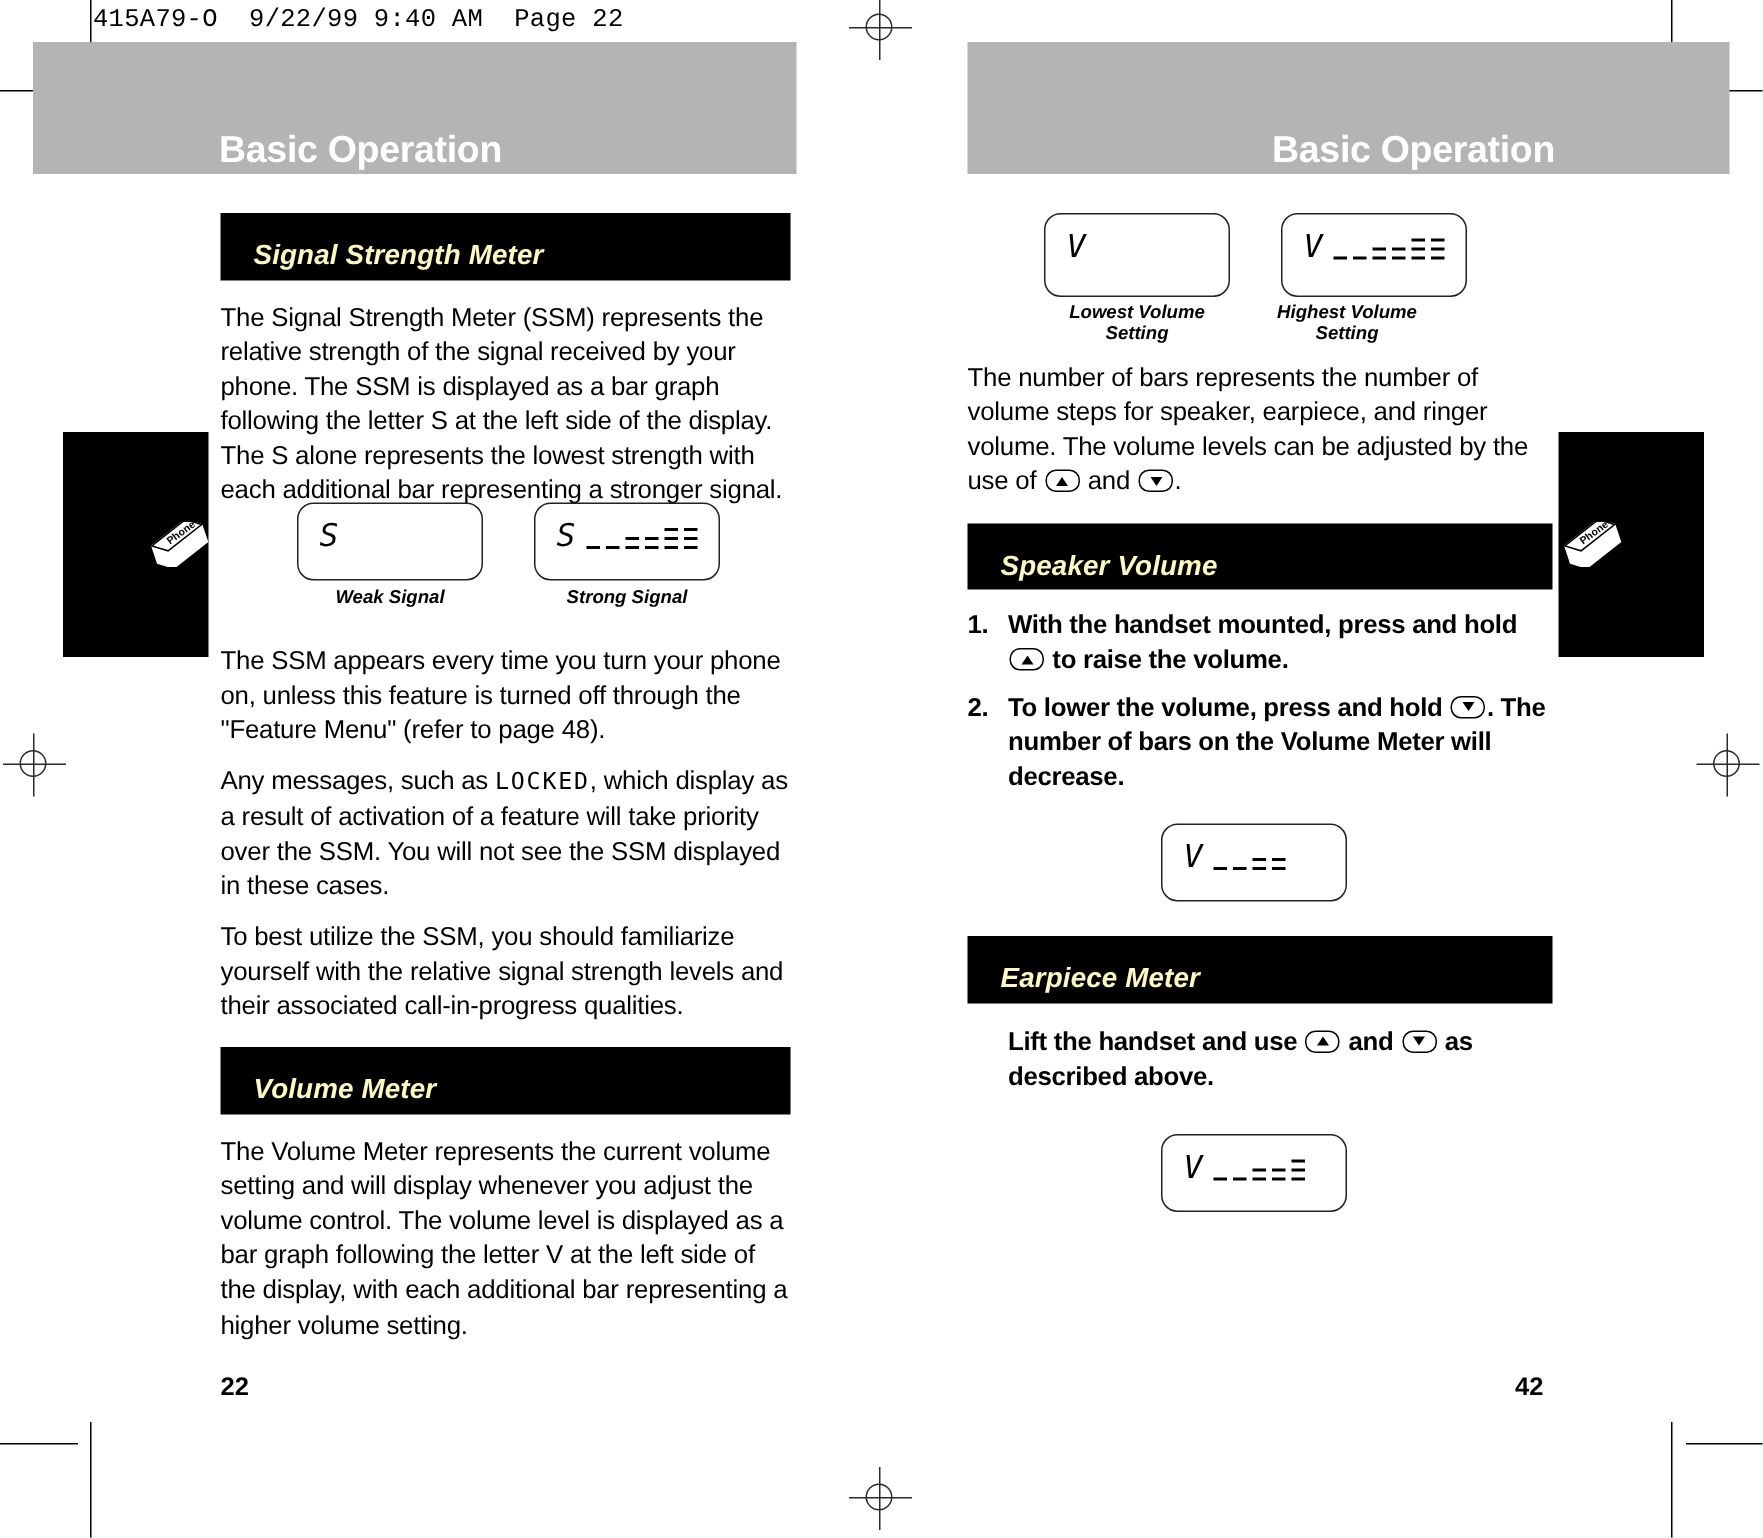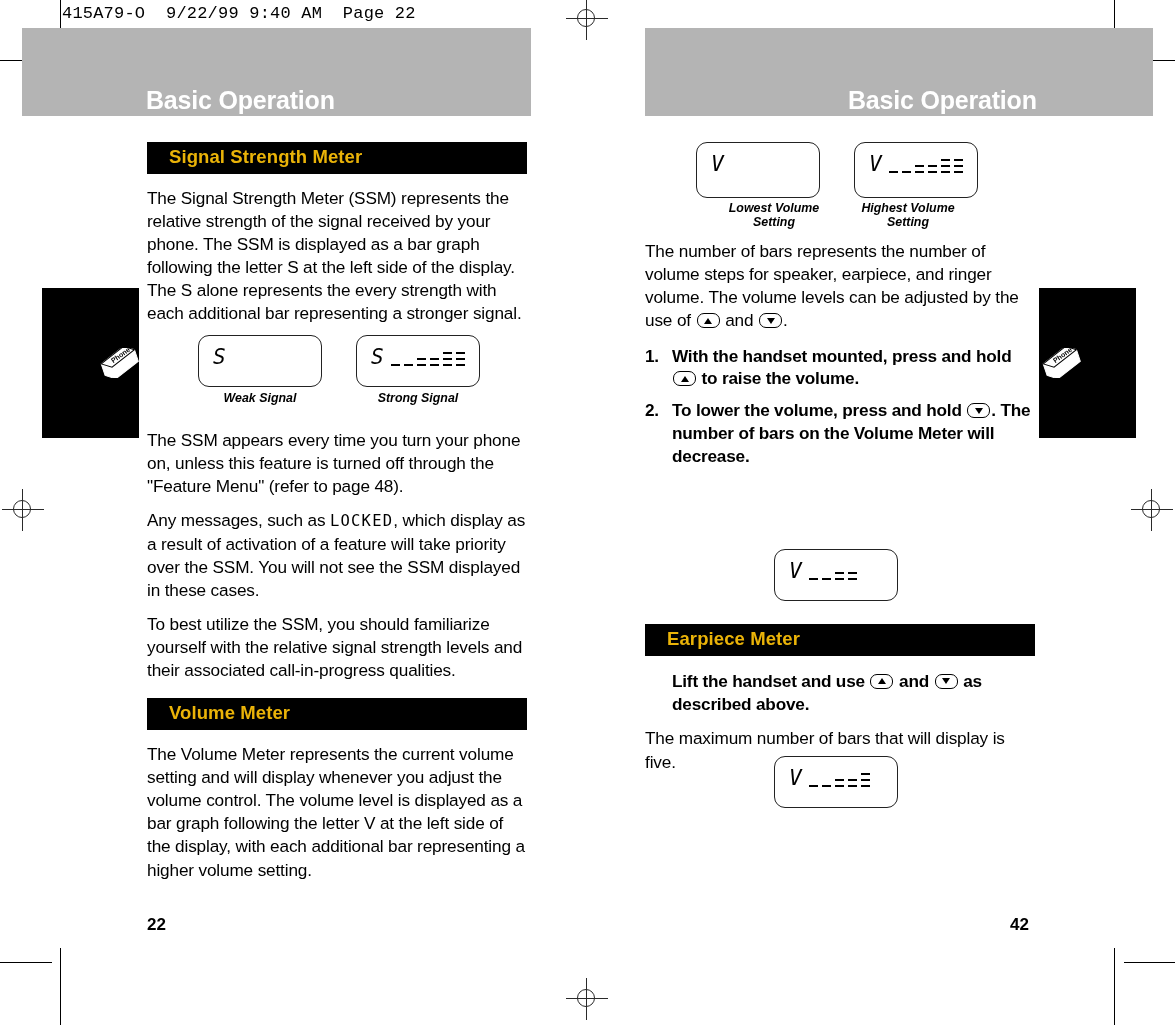--- a/index.html
+++ b/index.html
@@ -97,24 +97,25 @@
 
   
   .col {
     position: absolute;
     width: 380px;
   }
   .col-left  { left: 147px; top: 142px; }
 
   .sechead {
     background: #000000;
-    color: #eab308;
+    color: #fef9c3;
     font-size: 18.5px;
     font-weight: bold;
-    padding: 5px 0 6px 22px;
+    font-style: italic;
+    padding: 18px 0 6px 22px;
     letter-spacing: 0.1px;
     line-height: 1.12;
   }
 
   p.body {
     font-size: 17.2px;
     line-height: 1.345;
     margin: 11px 0 0 0;
     letter-spacing: -0.15px;
   }
@@ -290,21 +291,21 @@
         <path d="M6 7 L34 2 L42 10 L14 15 Z" fill="#ffffff" stroke="#000000" stroke-width="1"></path>
         <text x="17" y="12" font-family="Liberation Sans, sans-serif" font-size="7" font-weight="bold" fill="#000000" transform="rotate(-8 17 12)">Phone</text>
       </g>
     </svg>
   </div>
 
   <div class="col col-left">
 
     <div class="sechead">Signal Strength Meter</div>
 
-    <p class="body first">The Signal Strength Meter (SSM) represents the relative strength of the signal received by your phone. The SSM is displayed as a bar graph following the letter S at the left side of the display. The S alone represents the every strength with each additional bar representing a stronger signal.</p>
+    <p class="body first">The Signal Strength Meter (SSM) represents the relative strength of the signal received by your phone. The SSM is displayed as a bar graph following the letter S at the left side of the display. The S alone represents the lowest strength with each additional bar representing a stronger signal.</p>
   </div>
 
   <div class="lcd" style="left:198px; top:335px; width:124px; height:52px;">
     <div class="lcd-inner">
       <span class="lcd-letter">S</span>
       <div class="bars"></div>
     </div>
   </div>
   <div class="lcd-caption" style="left:198px; top:391px; width:124px;">Weak Signal</div>
 
@@ -367,21 +368,21 @@
       </g>
     </svg>
   </div>
 
   <div class="lcd" style="left:109px; top:142px; width:124px; height:56px;">
     <div class="lcd-inner">
       <span class="lcd-letter">V</span>
       <div class="bars"></div>
     </div>
   </div>
-  <div class="lcd-caption" style="left:115px; top:201px; width:144px; white-space:pre-line;">Lowest Volume
+  <div class="lcd-caption" style="left:99px; top:201px; width:144px; white-space:pre-line;">Lowest Volume
 Setting</div>
 
   <div class="lcd" style="left:267px; top:142px; width:124px; height:56px;">
     <div class="lcd-inner">
       <span class="lcd-letter">V</span>
       <div class="bars">
           <div class="barcol" style="left: 0px;">
             <div class="seg" style="bottom: 0px;"></div>
           </div>
           <div class="barcol" style="left: 13px;">
@@ -401,27 +402,28 @@
             <div class="seg" style="bottom: 12px;"></div>
           </div>
           <div class="barcol" style="left: 65px;">
             <div class="seg" style="bottom: 0px;"></div>
             <div class="seg" style="bottom: 6px;"></div>
             <div class="seg" style="bottom: 12px;"></div>
           </div>
         </div>
     </div>
   </div>
-  <div class="lcd-caption" style="left:249px; top:201px; width:144px; white-space:pre-line;">Highest Volume
+  <div class="lcd-caption" style="left:239px; top:201px; width:144px; white-space:pre-line;">Highest Volume
 Setting</div>
 
   <div class="col" style="left:58px; top:240px; width:390px;">
 
     <p class="body" style="margin-top:0;">The number of bars represents the number of volume steps for speaker, earpiece, and ringer volume. The volume levels can be adjusted by the use of <span class="keybtn up"></span> and <span class="keybtn down"></span>.</p>
 
+    <div class="sechead" style="margin-top:16px;">Speaker Volume</div>
 
     <ol class="steps">
       <li>
         <span class="num">1.</span>
         <span>With the handset mounted, press and hold <span class="keybtn up"></span> to raise the volume.</span>
       </li>
       <li>
         <span class="num">2.</span>
         <span>To lower the volume, press and hold <span class="keybtn down"></span>. The number of bars on the Volume Meter will decrease.</span>
       </li>
@@ -447,21 +449,20 @@
             <div class="seg" style="bottom: 0px;"></div>
             <div class="seg" style="bottom: 6px;"></div>
           </div>
         </div>
     </div>
   </div>
 
   <div class="col" style="left:58px; top:624px; width:390px;">
     <div class="sechead">Earpiece Meter</div>
     <div class="hang">Lift the handset and use <span class="keybtn up"></span> and <span class="keybtn down"></span> as described above.</div>
-    <p class="body" style="margin-top:12px;">The maximum number of bars that will display is five.</p>
   </div>
 
   <div class="lcd" style="left:187px; top:756px; width:124px; height:52px;">
     <div class="lcd-inner">
       <span class="lcd-letter">V</span>
       <div class="bars">
           <div class="barcol" style="left: 0px;">
             <div class="seg" style="bottom: 0px;"></div>
           </div>
           <div class="barcol" style="left: 13px;">

